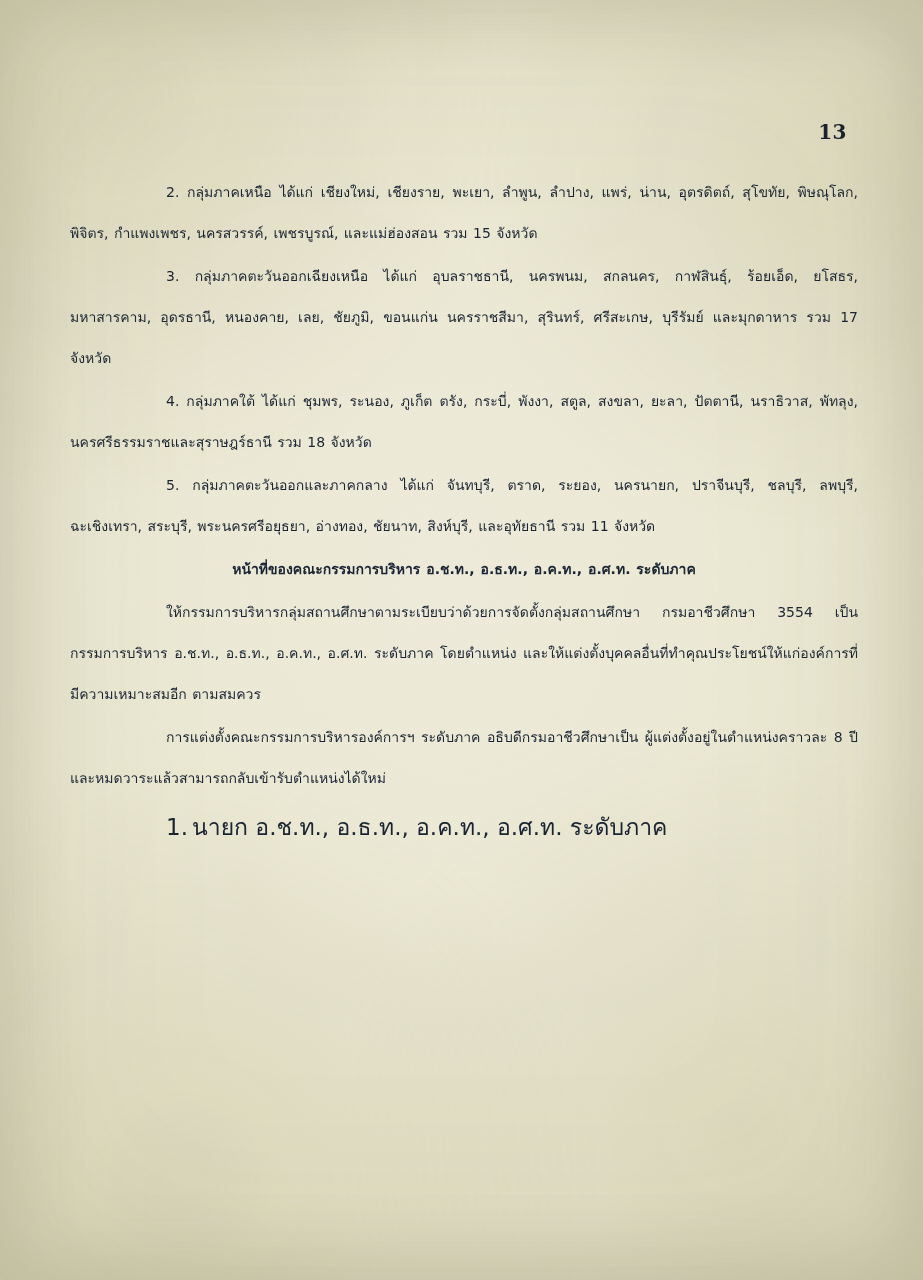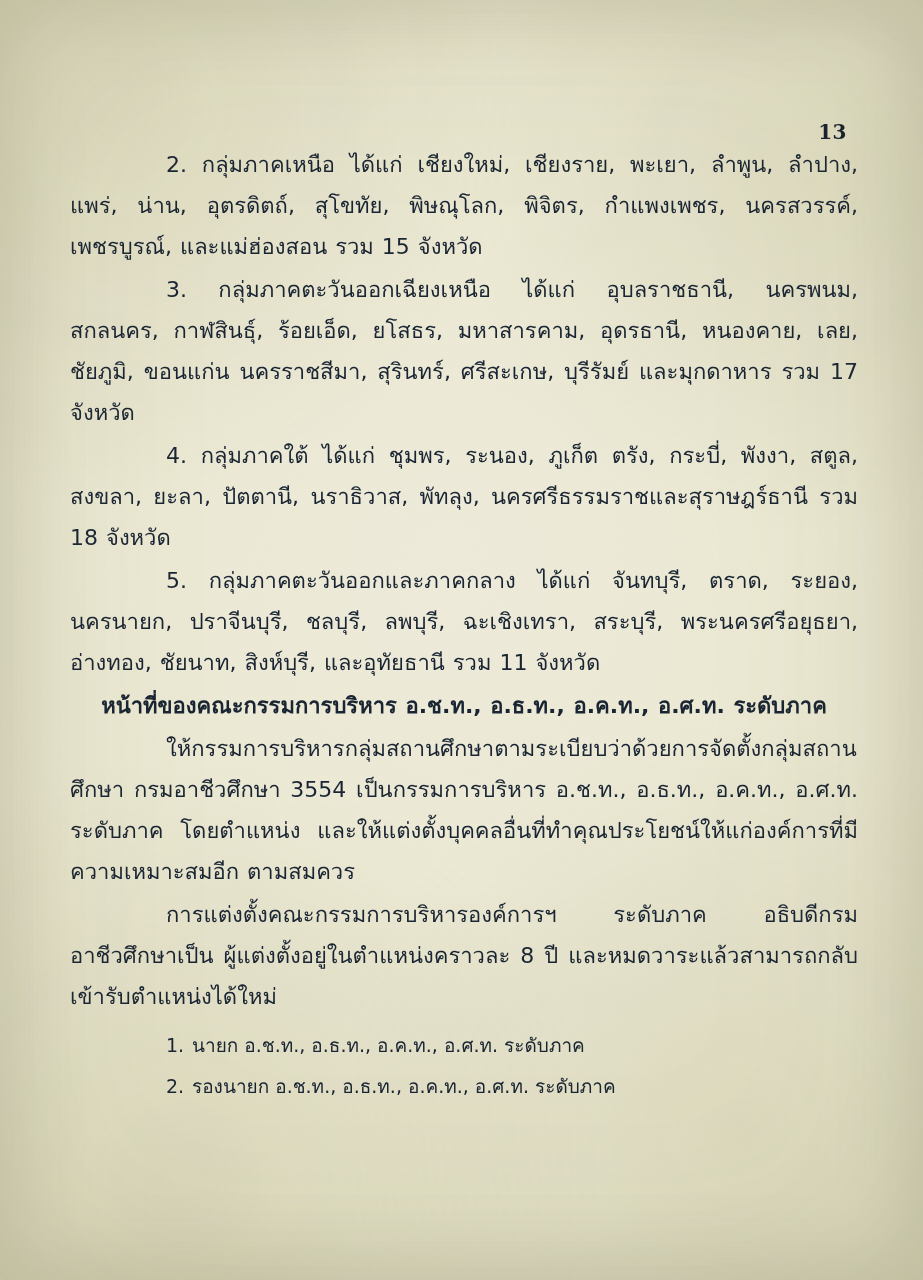--- a/index.html
+++ b/index.html
@@ -53,25 +53,26 @@
     color: #1b2430;
   }
 
   .folio {
     text-align: right;
     font-family: "DejaVu Serif", serif;
     font-weight: bold;
     font-size: 20px;
     letter-spacing: 0.5px;
     color: #16202c;
+    margin-bottom: 28px;
     padding-right: 18px;
   }
 
   .para {
-    font-size: 22px;
+    font-size: 14px;
     line-height: 41px;
     text-align: justify;
     text-justify: inter-word;
     margin: 0 7px 2px 0;
     color: #1a2533;
     word-spacing: 1px;
   }
   .para.lead {
     text-indent: 96px;
   }
@@ -80,21 +81,21 @@
   }
   .para.bold {
     font-weight: bold;
     text-indent: 0;
     text-align: center;
   }
 
   .gap-sm { height: 6px; }
 
   .list-item {
-    font-size: 19px;
+    font-size: 23px;
     line-height: 41px;
     color: #1a2533;
     padding-left: 96px;
     margin: 0;
   }
 
   .num {
     display: inline-block;
     min-width: 26px;
   }
@@ -123,20 +124,17 @@
 
     <p class="para lead">การแต่งตั้งคณะกรรมการบริหารองค์การฯ ระดับภาค อธิบดีกรมอาชีวศึกษาเป็น ผู้แต่งตั้งอยู่ในตำแหน่งคราวละ 8 ปี   และหมดวาระแล้วสามารถกลับเข้ารับตำแหน่งได้ใหม่</p>
 
 
     <div class="gap-sm"></div>
 
     <p class="list-item">
       <span class="num">1.</span><span>นายก  อ.ช.ท., อ.ธ.ท., อ.ค.ท., อ.ศ.ท. ระดับภาค</span>
     </p>
 
-    <p class="list-item">
-      <span class="num">2.</span><span>รองนายก  อ.ช.ท., อ.ธ.ท., อ.ค.ท., อ.ศ.ท. ระดับภาค</span>
-    </p>
 
   </div>
 
   <div class="vignette"></div>
 </div>
 
 </body></html>

